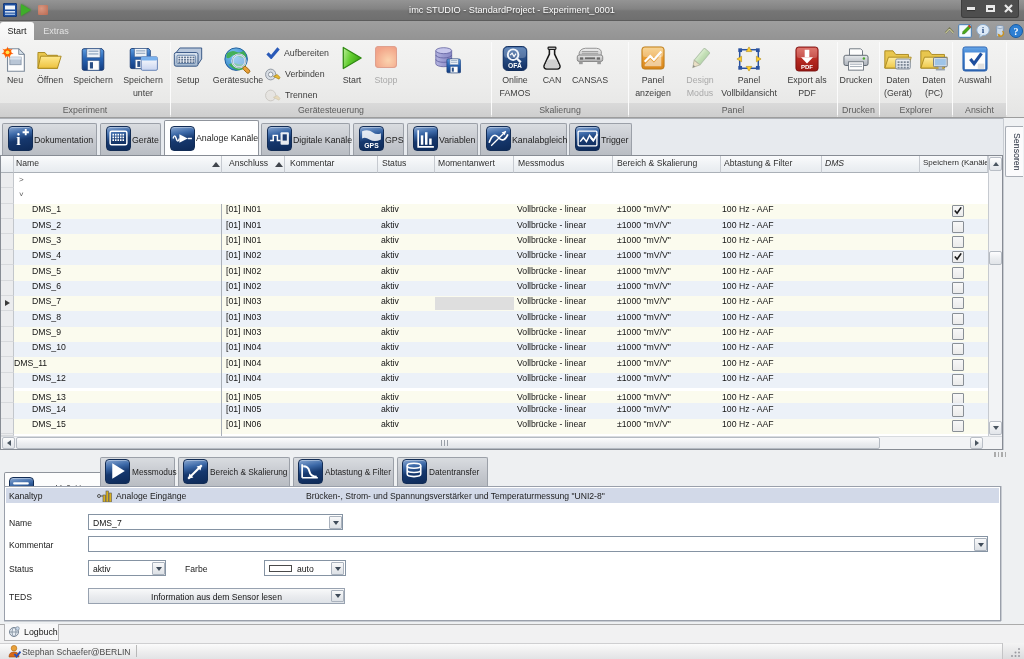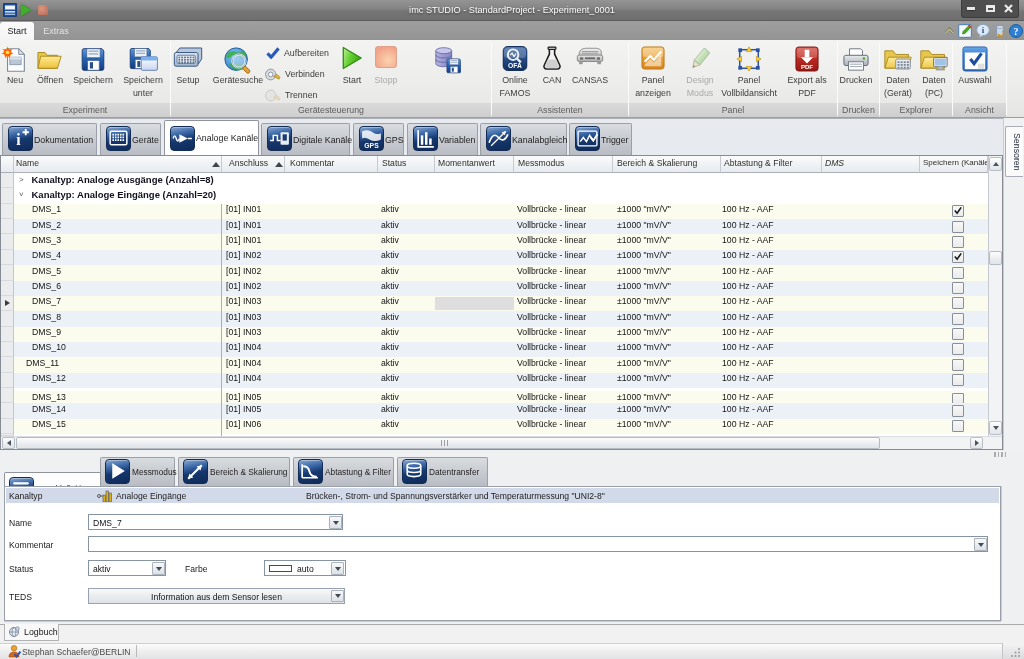--- a/index.html
+++ b/index.html
@@ -136,21 +136,21 @@
 <div id="ribbon" class="abs"></div>
 <div class="abs rsep" style="left:170px"></div>
 <div class="abs rsep" style="left:491px"></div>
 <div class="abs rsep" style="left:628px"></div>
 <div class="abs rsep" style="left:837px"></div>
 <div class="abs rsep" style="left:879px"></div>
 <div class="abs rsep" style="left:952px"></div>
 <div class="abs rsep" style="left:1006px"></div>
 <div class="abs rlabelstrip" style="left:0px;width:170px">Experiment</div>
 <div class="abs rlabelstrip" style="left:171px;width:320px">Gerätesteuerung</div>
-<div class="abs rlabelstrip" style="left:492px;width:136px">Assistenten</div>
+<div class="abs rlabelstrip" style="left:492px;width:136px">Skalierung</div>
 <div class="abs rlabelstrip" style="left:629px;width:208px">Panel</div>
 <div class="abs rlabelstrip" style="left:838px;width:41px">Drucken</div>
 <div class="abs rlabelstrip" style="left:880px;width:72px">Explorer</div>
 <div class="abs rlabelstrip" style="left:953px;width:53px">Ansicht</div>
 <div class="abs ritem" style="left:-2px;top:40px;width:34px;height:63px">
     <div class="ricon"><svg width="28" height="28" viewBox="0 0 30 30">
 <path d="M7 3 L19 3 L25 9 L25 27 L7 27 Z" fill="#fdfdfd" stroke="#7d8a9a" stroke-width="1.2"></path>
 <path d="M19 3 L19 9 L25 9 Z" fill="#d8e2ec" stroke="#7d8a9a" stroke-width="1"></path>
 <rect x="9.5" y="12" width="12" height="8" fill="#b9c6d6" stroke="#8c9aac"></rect>
 <rect x="9.5" y="12" width="12" height="2.5" fill="#d9e2ec"></rect>
@@ -661,26 +661,24 @@
 <div class="gh" style="left:378px;width:57px;padding-left:4px;">Status</div>
 <div class="gh" style="left:435px;width:79px;padding-left:3px;">Momentanwert</div>
 <div class="gh" style="left:514px;width:99px;padding-left:4px;">Messmodus</div>
 <div class="gh" style="left:613px;width:108px;padding-left:4px;">Bereich &amp; Skalierung</div>
 <div class="gh" style="left:721px;width:101px;padding-left:3px;">Abtastung &amp; Filter</div>
 <div class="gh" style="left:822px;width:98px;padding-left:3px;font-style:italic;">DMS</div>
 <div class="gh" style="left:920px;width:68px;padding-left:3px;font-size:8px;">Speichern (Kanäle)</div>
 <div class="gut abs" style="top:173.0px;height:15.36px"></div>
 <div class="grow abs" style="top:173.0px;height:15.36px;background:#ffffff">
     <div class="cell" style="left:5px;color:#5a5a5a;font-size:8px;padding-top:2px">&gt;</div>
-    <div class="cell" style="left:17.5px;font-weight:bold;font-size:9.5px;color:#10101e;padding-top:0.5px">Kanaltyp: Analoge Ausgänge (Anzahl=8)</div>
   </div>
 <div class="gut abs" style="top:188.36px;height:15.36px"></div>
 <div class="grow abs" style="top:188.36px;height:15.36px;background:#ffffff">
     <div class="cell" style="left:5px;color:#5a5a5a;font-size:8px;padding-top:2px">˅</div>
-    <div class="cell" style="left:17.5px;font-weight:bold;font-size:9.5px;color:#10101e;padding-top:0.5px">Kanaltyp: Analoge Eingänge (Anzahl=20)</div>
   </div>
 <div class="gut abs" style="top:203.72px;height:15.36px"></div>
 <div class="grow abs" style="top:203.72px;height:15.36px;background:#fbfbee">
     <div class="cell" style="left:18px">DMS_1</div>
     <div class="cell" style="left:212px">[01] IN01</div>
     <div class="cell" style="left:367px">aktiv</div>
     <div class="cell" style="left:503px">Vollbrücke - linear</div>
     <div class="cell" style="left:603px">±1000 "mV/V"</div>
     <div class="cell" style="left:708px">100 Hz - AAF</div>
     <div class="cbx" style="left:938px;top:1.5px">
@@ -781,21 +779,21 @@
     <div class="cell" style="left:18px">DMS_10</div>
     <div class="cell" style="left:212px">[01] IN04</div>
     <div class="cell" style="left:367px">aktiv</div>
     <div class="cell" style="left:503px">Vollbrücke - linear</div>
     <div class="cell" style="left:603px">±1000 "mV/V"</div>
     <div class="cell" style="left:708px">100 Hz - AAF</div>
     <div class="cbx" style="left:938px;top:1.5px"></div>
   </div>
 <div class="gut abs" style="top:357.32px;height:15.36px"></div>
 <div class="grow abs" style="top:357.32px;height:15.36px;background:#fbfbee">
-    <div class="cell" style="left:12px">DMS_11</div>
+    <div class="cell" style="left:0">DMS_11</div>
     <div class="cell" style="left:212px">[01] IN04</div>
     <div class="cell" style="left:367px">aktiv</div>
     <div class="cell" style="left:503px">Vollbrücke - linear</div>
     <div class="cell" style="left:603px">±1000 "mV/V"</div>
     <div class="cell" style="left:708px">100 Hz - AAF</div>
     <div class="cbx" style="left:938px;top:1.5px"></div>
   </div>
 <div class="gut abs" style="top:372.68px;height:15.36px"></div>
 <div class="grow abs" style="top:372.68px;height:15.36px;background:#ecf1f8">
     <div class="cell" style="left:18px">DMS_12</div>

